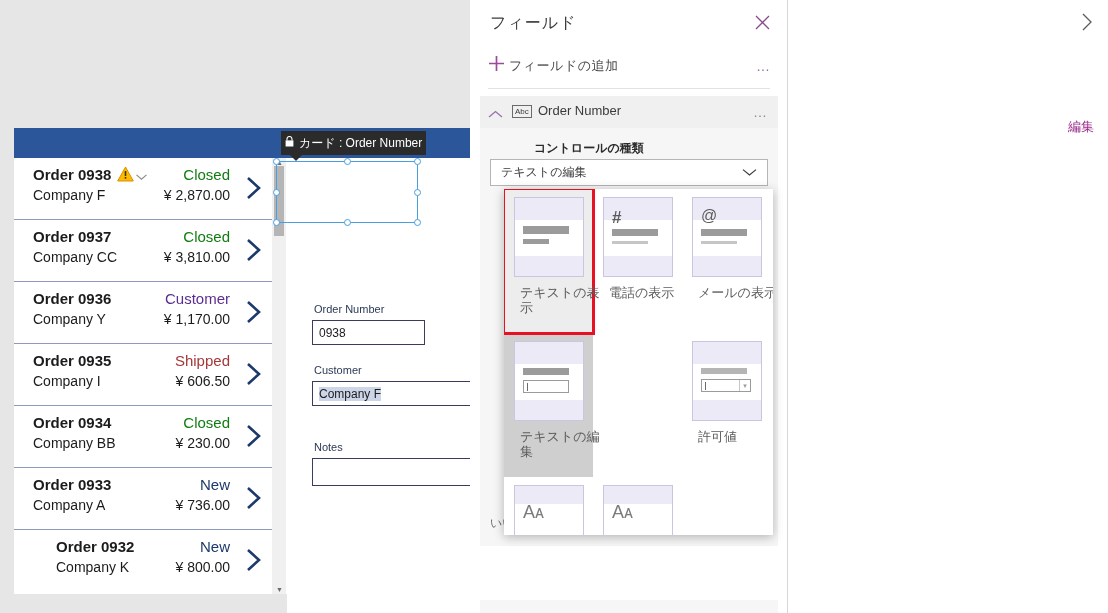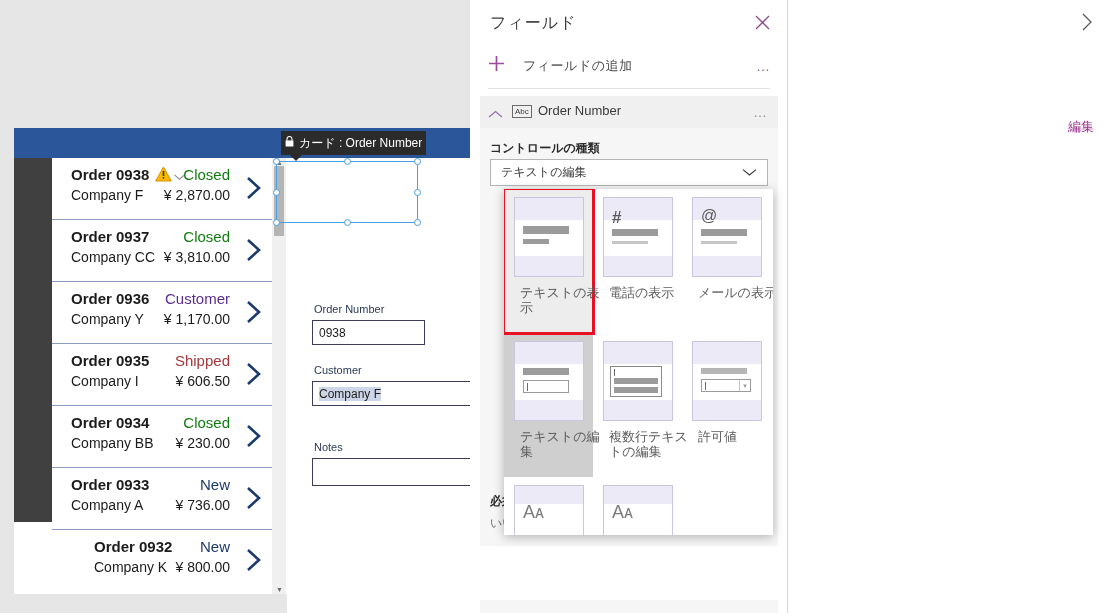--- a/index.html
+++ b/index.html
@@ -11,21 +11,21 @@
   #app { position: relative; width: 1108px; height: 613px; }
 
   
   #canvas-area { position: absolute; left: 0; top: 0; width: 470px; height: 613px; background: #e6e6e6; }
   #phone-screen { position: absolute; left: 14px; top: 128px; width: 456px; height: 466px; background: #fff; }
   #app-header { position: absolute; left: 0; top: 0; width: 456px; height: 30px; background: #2b579a; }
   #app-header-title {
     position: absolute; left: 290px; top: 3px; color: #fff;
     font-size: 19px; font-weight: bold; white-space: nowrap;
   }
-  #gallery { position: absolute; left: 0; top: 30px; width: 258px; height: 364px; background: #404040; padding-left: 38px; }
+  #gallery { position: absolute; left: 0; top: 30px; width: 258px; height: 364px; background: #0f172a; }
   .order-row {
     position: relative; height: 62px; border-bottom: 1px solid #8a9bbd;
     background: #fff; padding: 7px 8px 0 19px;
   }
   .order-row:last-child { border-bottom: none; margin-left: 23px; }
   .ord-title { font-size: 15px; font-weight: bold; color: #1b1b1b; line-height: 19px; }
   .ord-company { font-size: 14px; color: #1b1b1b; line-height: 19px; margin-top: 2px; }
   .ord-status { position: absolute; right: 42px; top: 7px; font-size: 15px; line-height: 19px; }
   .ord-amount { position: absolute; right: 42px; top: 28px; font-size: 14px; color: #1b1b1b; line-height: 19px; }
   .ord-chevron { position: absolute; right: 8px; top: 17px; width: 20px; height: 26px; }
@@ -71,38 +71,38 @@
     border-top: 6px solid #2b2b2b;
   }
 
   
   #fields-panel {
     position: absolute; left: 470px; top: 0; width: 318px; height: 613px;
     background: #fff; border-right: 1px solid #d6d6d6;
   }
   #fp-title { position: absolute; left: 20px; top: 13px; font-size: 16px; color: #3b3b3b; letter-spacing: 1px; }
   #fp-close { position: absolute; right: 16px; top: 14px; cursor: pointer; }
-  #fp-add { position: absolute; left: 18px; top: 55px; display: flex; align-items: center; gap: 18px; }
+  #fp-add { position: absolute; left: 18px; top: 55px; display: flex; align-items: center; gap: 4px; }
   #fp-add-label { font-size: 13px; color: #4a4a4a; letter-spacing: .5px; }
   #fp-add-more { position: absolute; right: 16px; top: 58px; color: #8a6a9a; font-size: 14px; letter-spacing: 1px; }
   #fp-divider { position: absolute; left: 18px; top: 88px; width: 282px; height: 1px; background: #e2e2e2; }
 
   .field-card { position: absolute; left: 10px; width: 298px; background: #f6f6f6; }
   #field-card-1 { top: 96px; height: 450px; }
   #field-card-2 { top: 600px; height: 13px; }
   .fc-head { position: relative; height: 32px; background: #f0f0f0; }
   .fc-chevron { position: absolute; left: 8px; top: 9px; color: #9b6fae; }
   .fc-badge {
     position: absolute; left: 32px; top: 9px; border: 1px solid #6b6b6b;
     font-size: 8px; color: #3b3b3b; padding: 0 2px; line-height: 12px; height: 13px;
     font-family: "Liberation Sans", sans-serif;
   }
   .fc-name { position: absolute; left: 58px; top: 7px; font-size: 13px; color: #3b3b3b; }
   .fc-more { position: absolute; right: 10px; top: 8px; color: #8b8b8b; font-size: 14px; letter-spacing: 1px; }
-  .fc-section-label { font-size: 12px; font-weight: bold; color: #2b2b2b; }
+  .fc-section-label { font-size: 12px; font-weight: bold; color: #2b2b2b; margin-left: 44px; }
   .fc-section-value { font-size: 12px; color: #6b6b6b; }
   .ctrl-select {
     position: absolute; left: 10px; width: 278px; height: 27px; border: 1px solid #b5b5b5;
     background: #fff; display: flex; align-items: center; padding: 0 10px; font-size: 12px; color: #3b3b3b;
   }
   .occluded { position: absolute; font-size: 12px; color: #4a4a4a; }
 
   
   #ctrl-popup {
     position: absolute; left: 504px; top: 189px; width: 269px; height: 346px;
@@ -356,32 +356,20 @@
         <div class="opt-thumb">
           <div class="opt-thumb-inner">
             <div class="bar" style="left:8px;top:4px;width:46px;height:7px;"></div>
             <div style="position:absolute;left:8px;top:16px;width:46px;height:13px;border:1px solid #9b9b9b;background:#fff;">
               <div style="position:absolute;left:3px;top:2px;width:1px;height:8px;background:#6b6b6b;"></div>
             </div>
           </div>
         </div>
         <div class="opt-label">テキストの編集</div>
       </div>
-      <div class="opt-cell" style="left: 89px; top: 144px;">
-        <div class="opt-thumb">
-          <div class="opt-thumb-inner">
-            <div style="position:absolute;left:6px;top:2px;width:52px;height:31px;border:1.5px solid #8b8b8b;background:#fff;">
-              <div style="position:absolute;left:3px;top:2px;width:1px;height:7px;background:#6b6b6b;"></div>
-              <div class="bar" style="left:3px;top:11px;width:44px;height:6px;"></div>
-              <div class="bar" style="left:3px;top:20px;width:44px;height:6px;"></div>
-            </div>
-          </div>
-        </div>
-        <div class="opt-label">複数行テキストの編集</div>
-      </div>
       <div class="opt-cell" style="left: 178px; top: 144px;">
         <div class="opt-thumb">
           <div class="opt-thumb-inner">
             <div class="bar" style="left:8px;top:4px;width:46px;height:6px;background:#b5b5b5;"></div>
             <div style="position:absolute;left:8px;top:15px;width:50px;height:13px;border:1px solid #9b9b9b;background:#fff;">
               <div style="position:absolute;left:3px;top:2px;width:1px;height:8px;background:#6b6b6b;"></div>
               <div style="position:absolute;right:0;top:0;width:11px;height:11px;border-left:1px solid #c6c6c6;color:#9b9b9b;font-size:7px;text-align:center;line-height:11px;">▾</div>
             </div>
           </div>
         </div>

